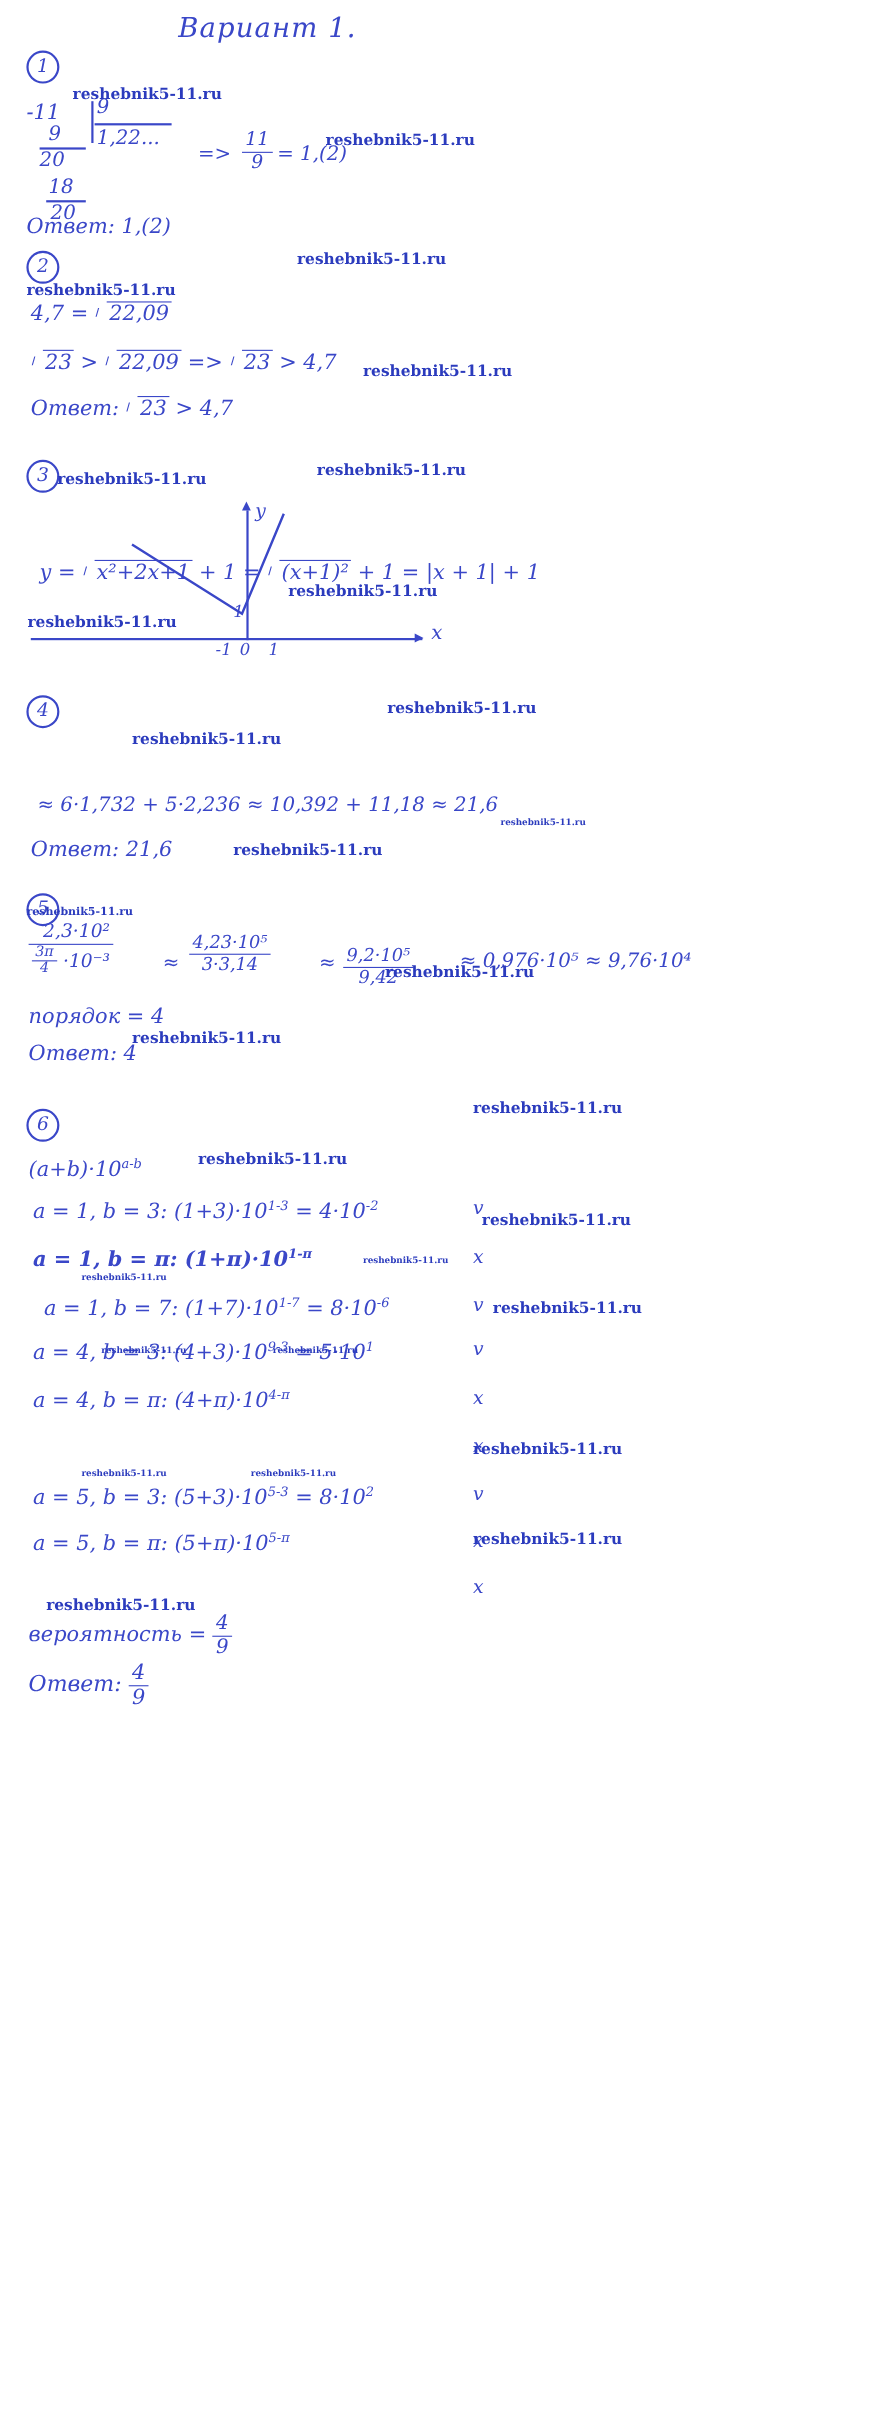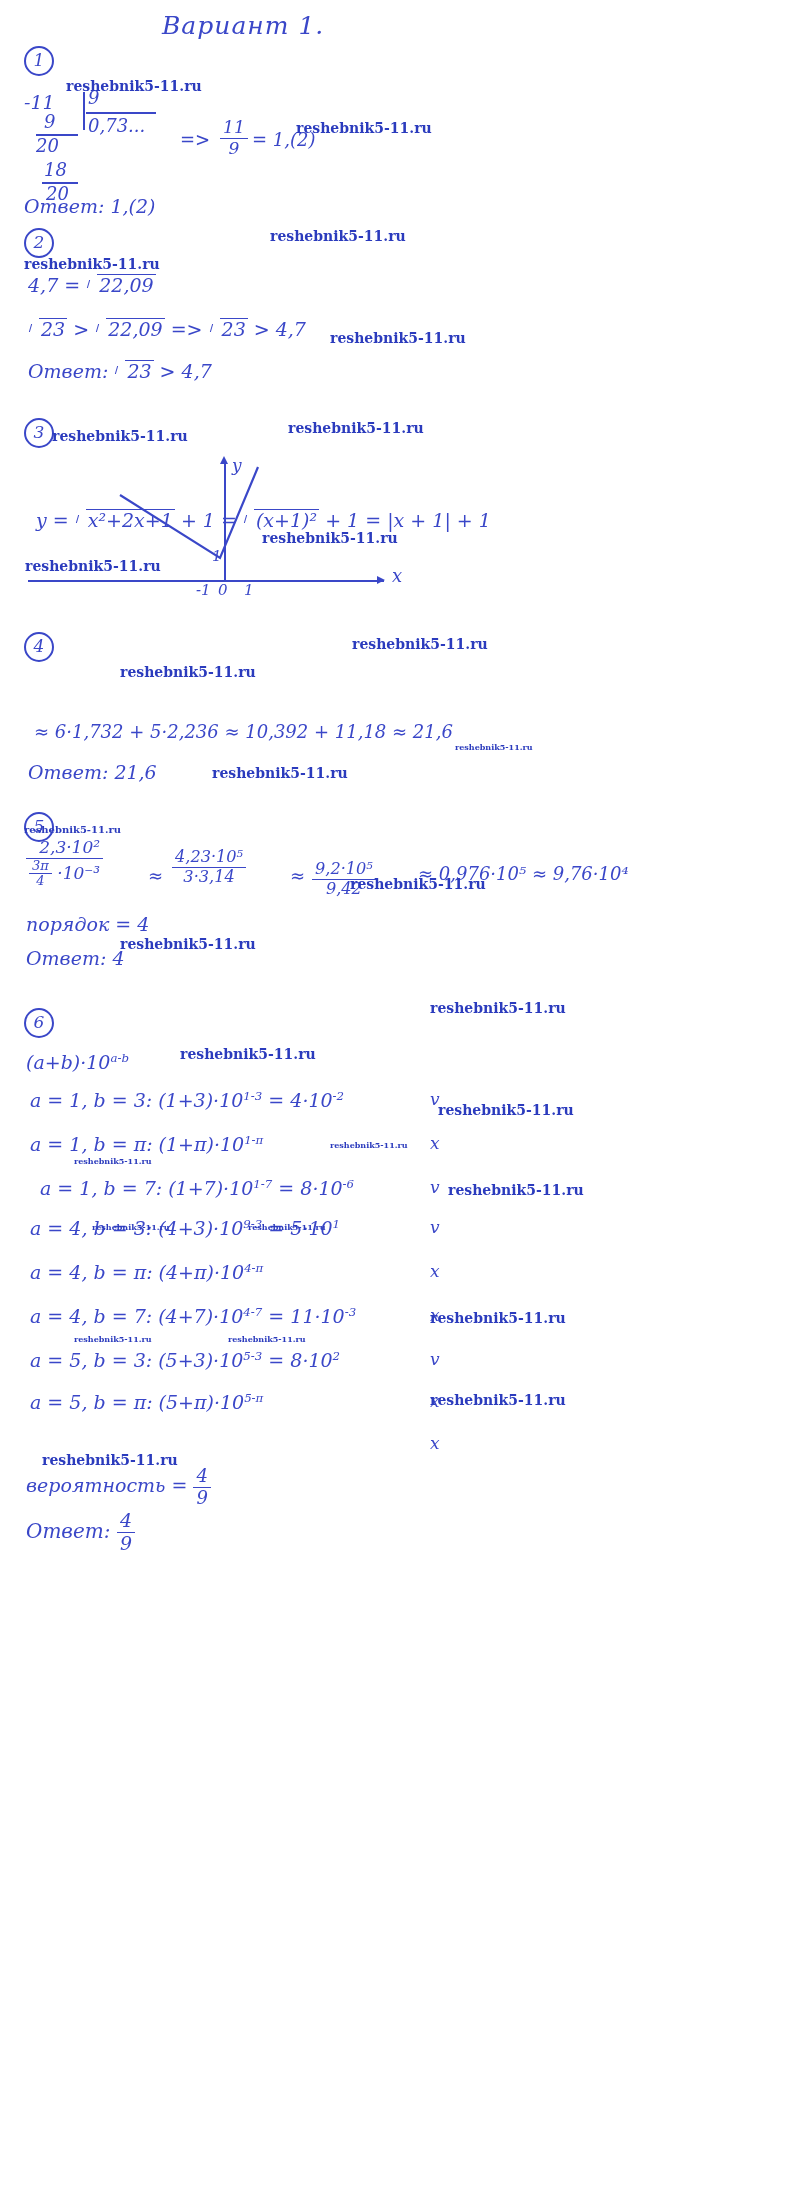--- a/index.html
+++ b/index.html
@@ -124,21 +124,21 @@
 <div class="page">
 
   <div class="hw title" style="left:162px;top:12px;">Вариант 1.</div>
 
   <div class="num-circle" style="left:24px;top:46px;">1</div>
 
   <div class="hw" style="left:24px;top:92px;font-size:19px;">-11</div>
   <div class="vline" style="left:83px;top:92px;height:38px;"></div>
   <div class="hw" style="left:88px;top:88px;font-size:18px;">9</div>
   <div class="hline" style="left:86px;top:112px;width:70px;"></div>
-  <div class="hw" style="left:88px;top:116px;font-size:18px;">0,73...</div>
+  <div class="hw" style="left:88px;top:116px;font-size:18px;">1,22...</div>
 
   <div class="hw" style="left:44px;top:112px;font-size:18px;">9</div>
   <div class="hline" style="left:36px;top:134px;width:42px;"></div>
   <div class="hw" style="left:36px;top:136px;font-size:18px;">20</div>
   <div class="hw" style="left:44px;top:160px;font-size:18px;">18</div>
   <div class="hline" style="left:42px;top:182px;width:36px;"></div>
   <div class="hw" style="left:46px;top:184px;font-size:18px;">20</div>
 
   <div class="hw" style="left:180px;top:130px;font-size:18px;">=&gt;</div>
   <div class="hw" style="left:220px;top:118px;font-size:18px;">
@@ -252,21 +252,21 @@
   <div class="hw" style="left:26px;top:1052px;font-size:19px;">
     <span>(a+b)·10</span><sup>a-b</sup>
   </div>
 
   <div class="hw" style="left:30px;top:1090px;font-size:19px;">
     <span>a = 1, b = 3:  (1+3)·10</span><sup>1-3</sup>
     <span>= 4·10</span><sup>-2</sup>
   </div>
   <div class="hw check" style="left:430px;top:1090px;">v</div>
 
-  <div class="hw" style="left:30px;top:1134px;font-size:19px;">
+  <div class="hw" style="left:30px;top:1134px;font-size:19px;font-weight:bold;">
     <span>a = 1, b = π:  (1+π)·10</span><sup>1-π</sup>
   </div>
   <div class="hw check" style="left:430px;top:1134px;">x</div>
 
   <div class="hw" style="left:40px;top:1178px;font-size:19px;">
     <span>a = 1, b = 7:  (1+7)·10</span><sup>1-7</sup>
     <span>= 8·10</span><sup>-6</sup>
   </div>
   <div class="hw check" style="left:430px;top:1178px;">v</div>
 
@@ -274,24 +274,20 @@
     <span>a = 4, b = 3:  (4+3)·10</span><sup>9-3</sup>
     <span>= 5·10</span><sup>1</sup>
   </div>
   <div class="hw check" style="left:430px;top:1218px;">v</div>
 
   <div class="hw" style="left:30px;top:1262px;font-size:19px;">
     <span>a = 4, b = π:  (4+π)·10</span><sup>4-π</sup>
   </div>
   <div class="hw check" style="left:430px;top:1262px;">x</div>
 
-  <div class="hw" style="left:30px;top:1306px;font-size:19px;">
-    <span>a = 4, b = 7:  (4+7)·10</span><sup>4-7</sup>
-    <span>= 11·10</span><sup>-3</sup>
-  </div>
   <div class="hw check" style="left:430px;top:1306px;">x</div>
 
   <div class="hw" style="left:30px;top:1350px;font-size:19px;">
     <span>a = 5, b = 3:  (5+3)·10</span><sup>5-3</sup>
     <span>= 8·10</span><sup>2</sup>
   </div>
   <div class="hw check" style="left:430px;top:1350px;">v</div>
 
   <div class="hw" style="left:30px;top:1392px;font-size:19px;">
     <span>a = 5, b = π:  (5+π)·10</span><sup>5-π</sup>

